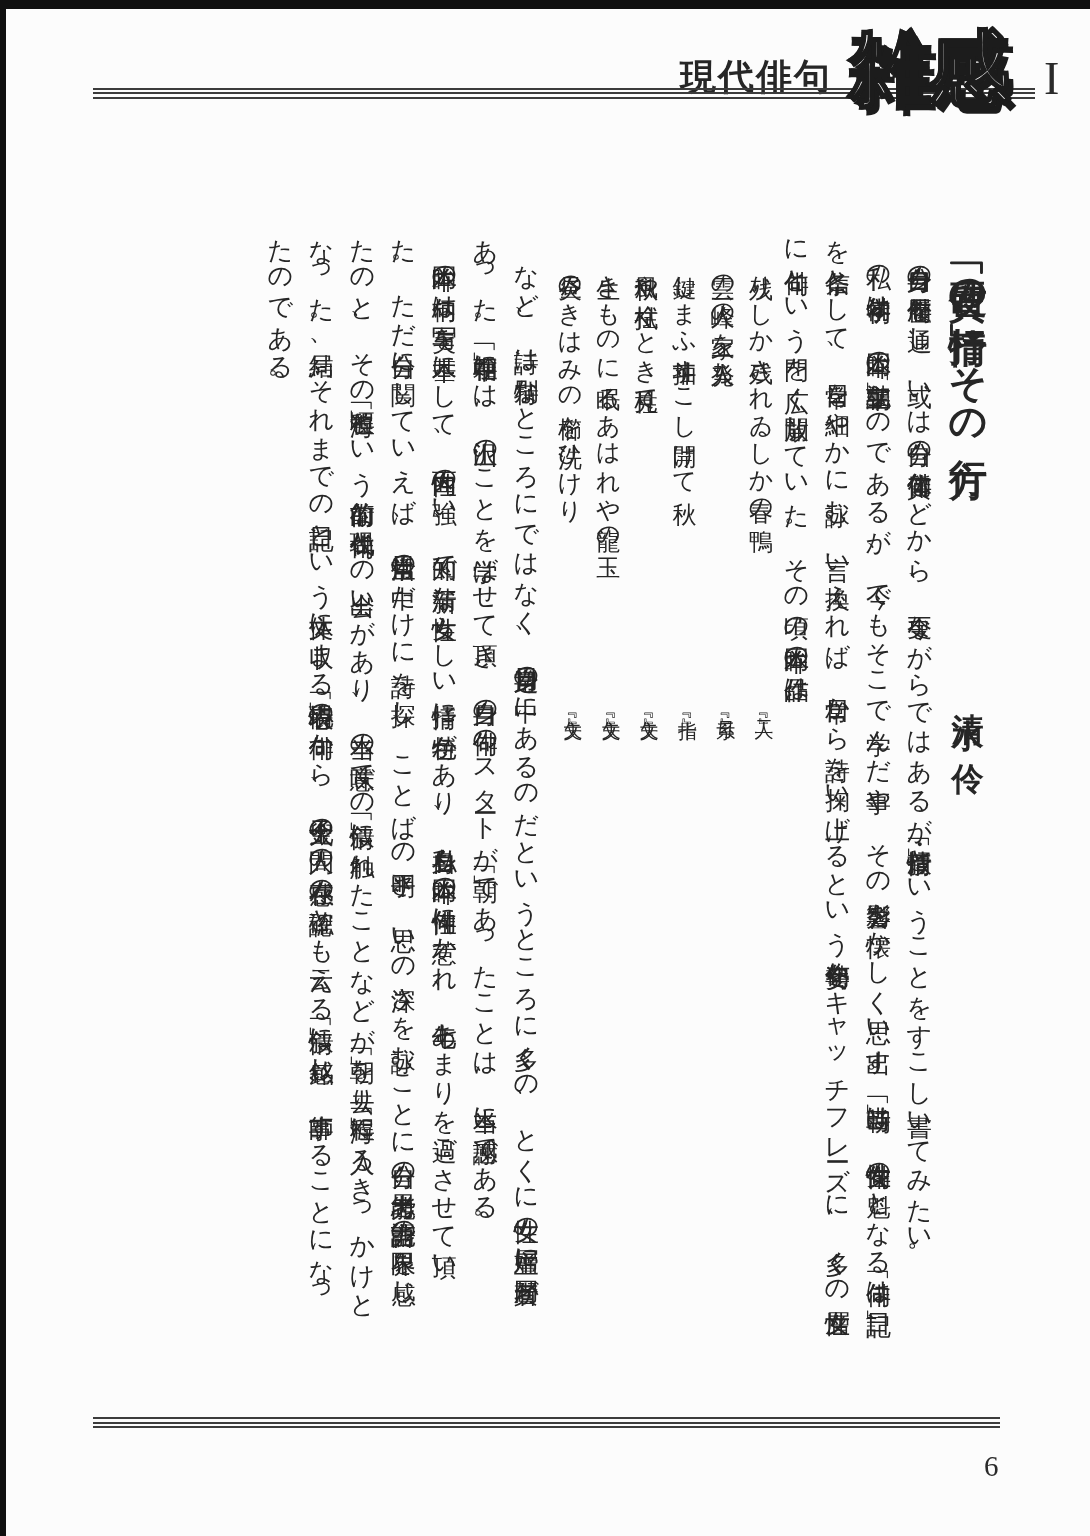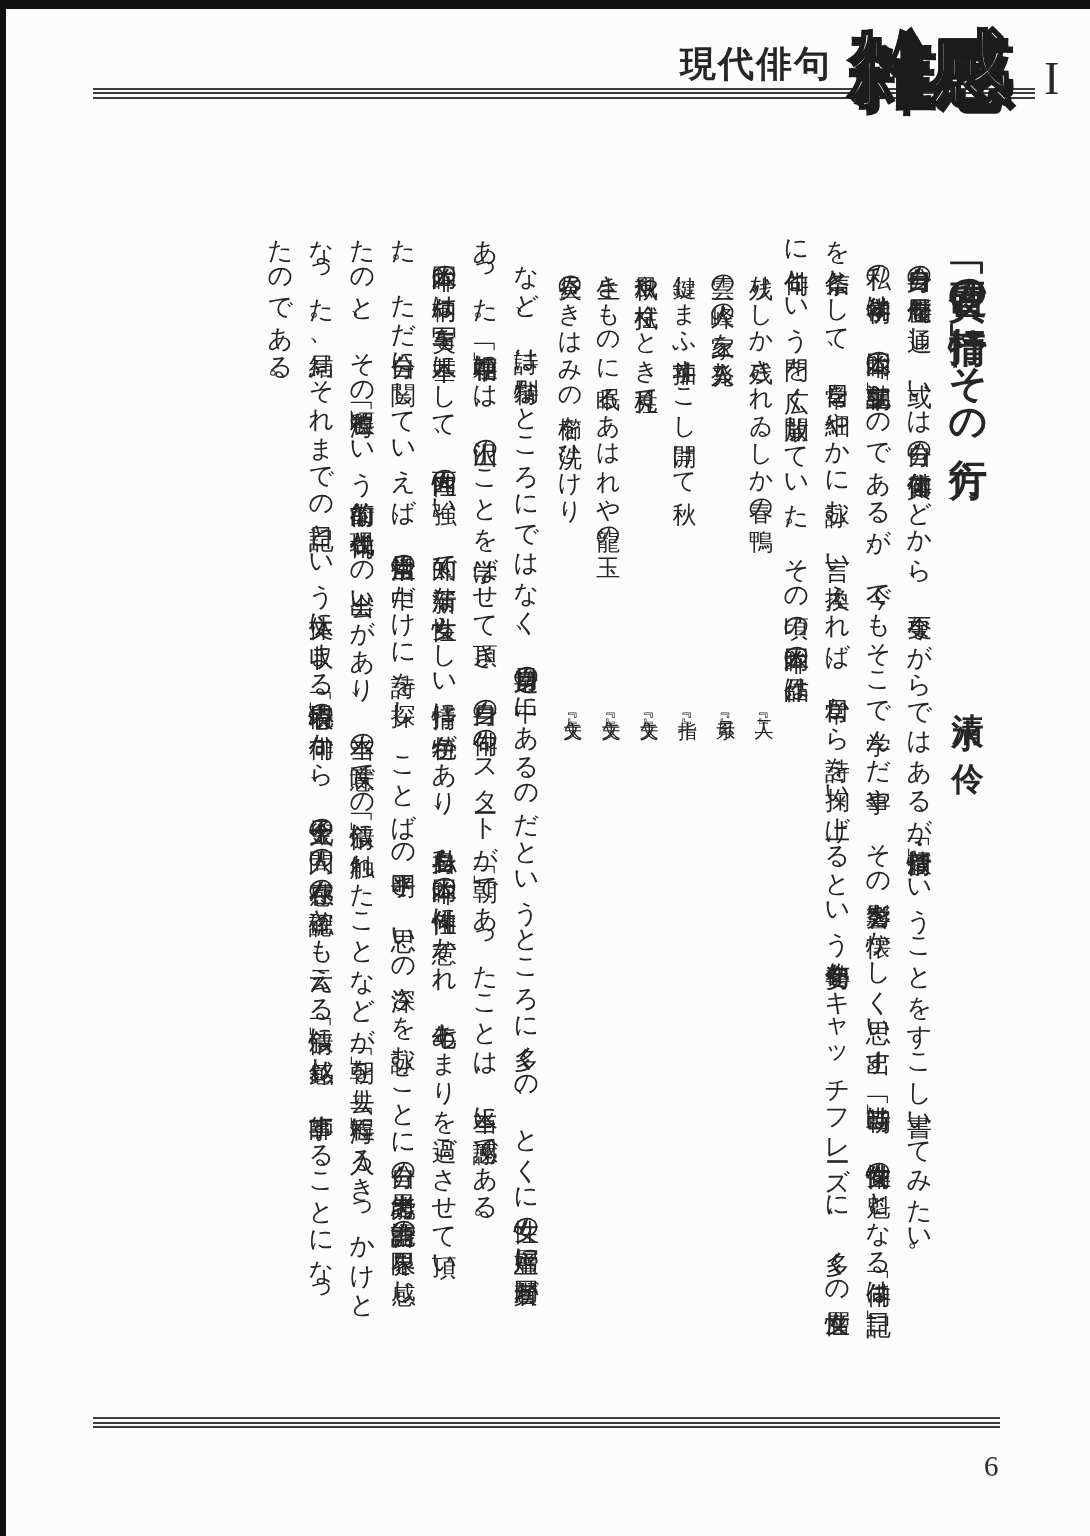--- a/index.html
+++ b/index.html
@@ -8,21 +8,21 @@
     background:#fcfcfc;overflow:hidden;
     font-family:"Liberation Serif","DejaVu Serif",serif;
     color:#262626;
   }
   
   .scan-edge-top{position:absolute;top:0;left:0;width:1090px;height:9px;background:#101010;}
   .scan-edge-left{position:absolute;top:0;left:0;width:6px;height:1536px;background:#101010;}
 
   
   .header-series{
-    position:absolute;top:46px;left:680px;
+    position:absolute;top:59px;left:680px;
     font-size:36px;font-weight:700;letter-spacing:2px;line-height:1;
     white-space:nowrap;
   }
   .header-logo{
     position:absolute;top:28px;left:802px;z-index:3;
     font-family:"DejaVu Sans","Liberation Sans",sans-serif;
     font-size:82px;font-weight:900;line-height:1;letter-spacing:-3px;
     color:#ffffff;
     -webkit-text-stroke:2.5px #1c1c1c;
     text-shadow:6px 7px 0 #1c1c1c,-1px -1px 0 #1c1c1c,1px -1px 0 #1c1c1c,-1px 1px 0 #1c1c1c,1px 1px 0 #1c1c1c;

